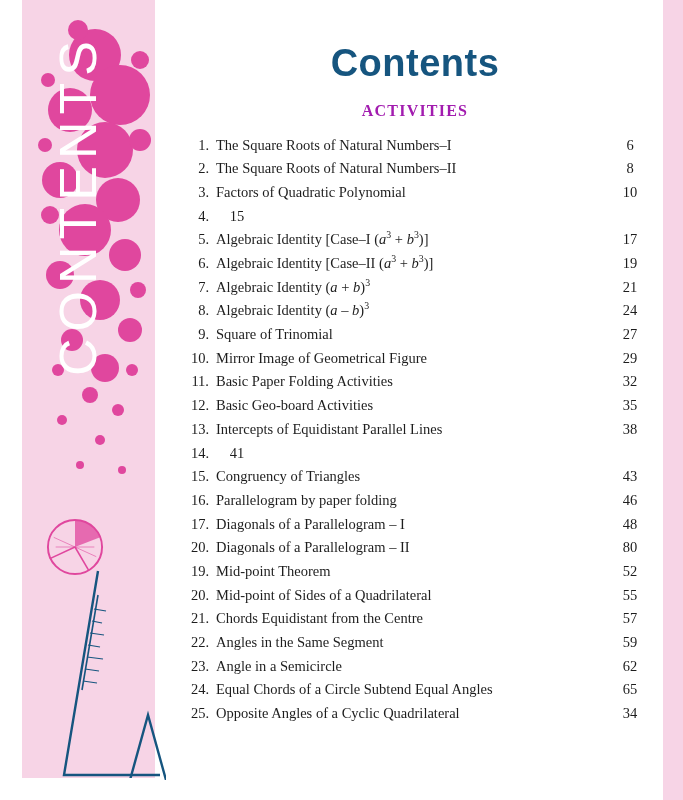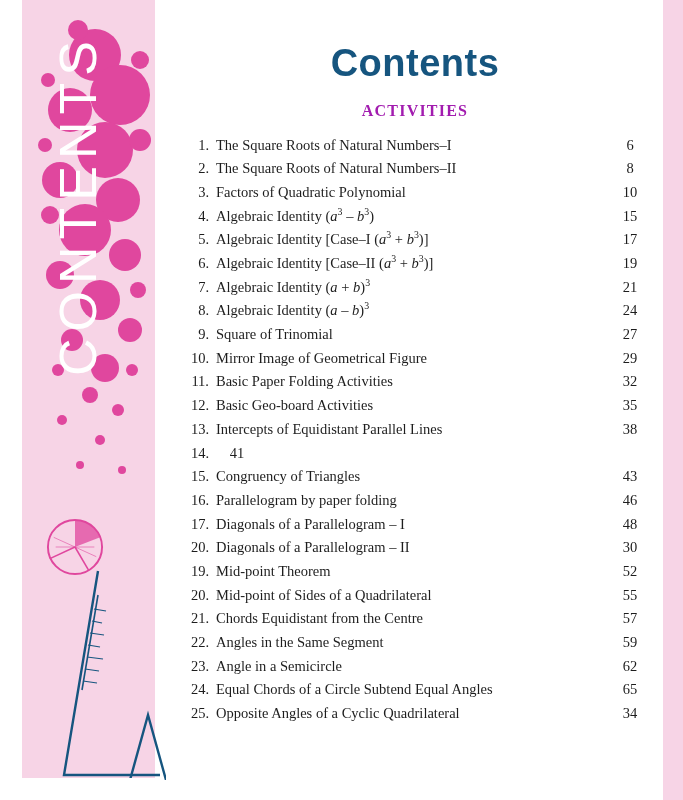--- a/index.html
+++ b/index.html
@@ -230,21 +230,20 @@
           <span class="toc-label">The Square Roots of Natural Numbers–II</span>
           <span class="toc-page">8</span>
         </div>
         <div class="toc-row">
           <span class="toc-num">3.</span>
           <span class="toc-label">Factors of Quadratic Polynomial</span>
           <span class="toc-page">10</span>
         </div>
         <div class="toc-row">
           <span class="toc-num">4.</span>
-          <span class="toc-label">Algebraic Identity (<i>a</i><sup>3</sup> – <i>b</i><sup>3</sup>)</span>
           <span class="toc-page">15</span>
         </div>
         <div class="toc-row">
           <span class="toc-num">5.</span>
           <span class="toc-label">Algebraic Identity [Case–I (<i>a</i><sup>3</sup> + <i>b</i><sup>3</sup>)]</span>
           <span class="toc-page">17</span>
         </div>
         <div class="toc-row">
           <span class="toc-num">6.</span>
           <span class="toc-label">Algebraic Identity [Case–II (<i>a</i><sup>3</sup> + <i>b</i><sup>3</sup>)]</span>
@@ -300,21 +299,21 @@
           <span class="toc-page">46</span>
         </div>
         <div class="toc-row">
           <span class="toc-num">17.</span>
           <span class="toc-label">Diagonals of a Parallelogram – I</span>
           <span class="toc-page">48</span>
         </div>
         <div class="toc-row">
           <span class="toc-num">20.</span>
           <span class="toc-label">Diagonals of a Parallelogram – II</span>
-          <span class="toc-page">30</span>
+          <span class="toc-page">80</span>
         </div>
         <div class="toc-row">
           <span class="toc-num">19.</span>
           <span class="toc-label">Mid-point Theorem</span>
           <span class="toc-page">52</span>
         </div>
         <div class="toc-row">
           <span class="toc-num">20.</span>
           <span class="toc-label">Mid-point of Sides of a Quadrilateral</span>
           <span class="toc-page">55</span>

